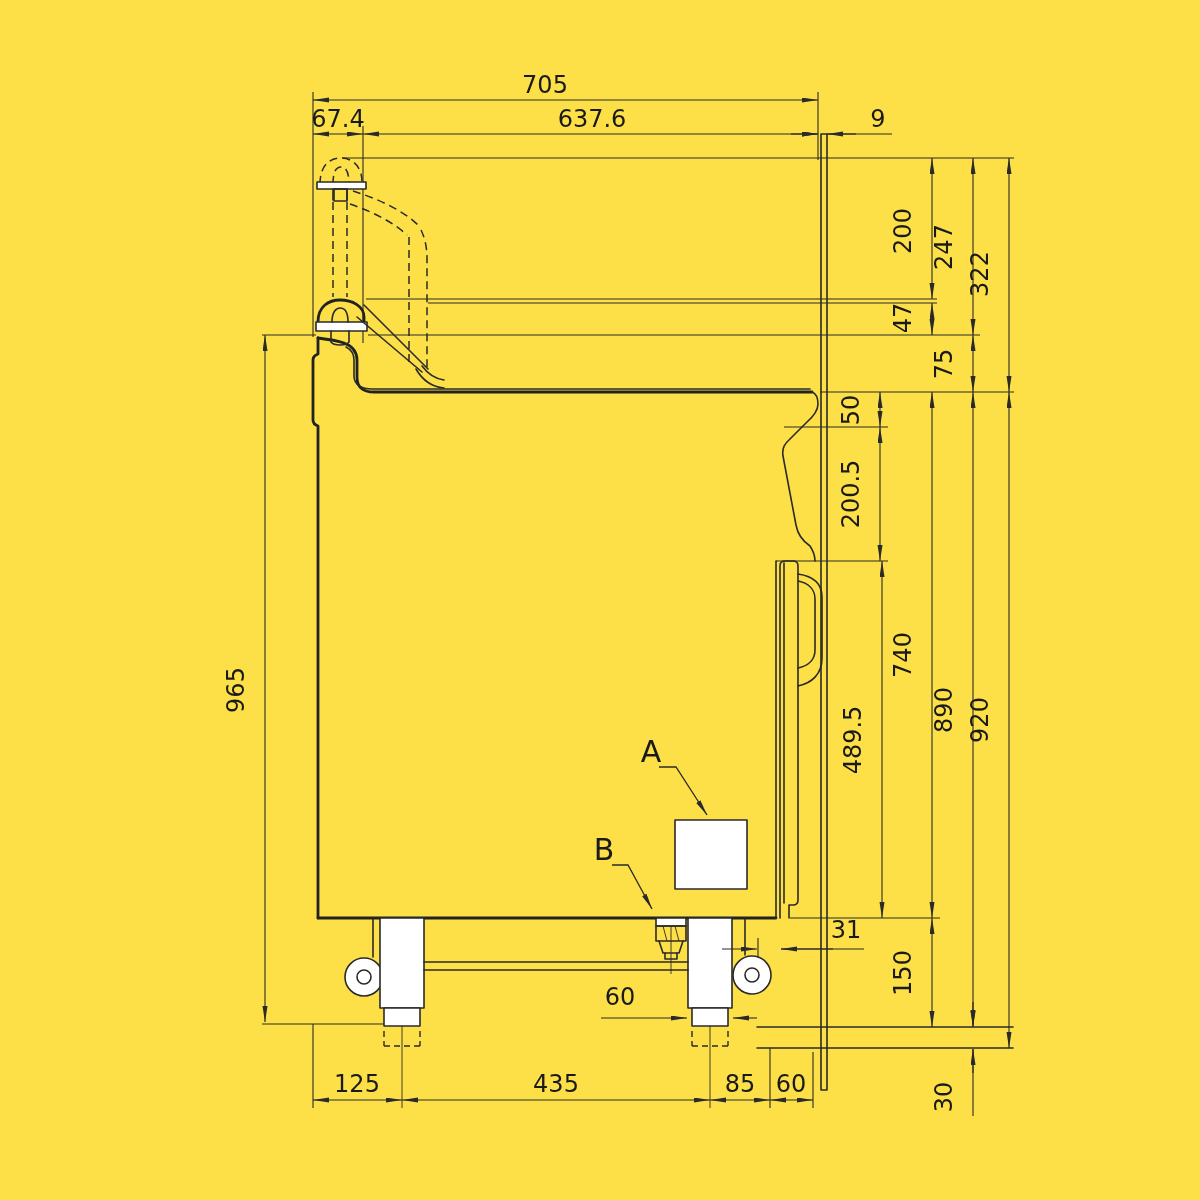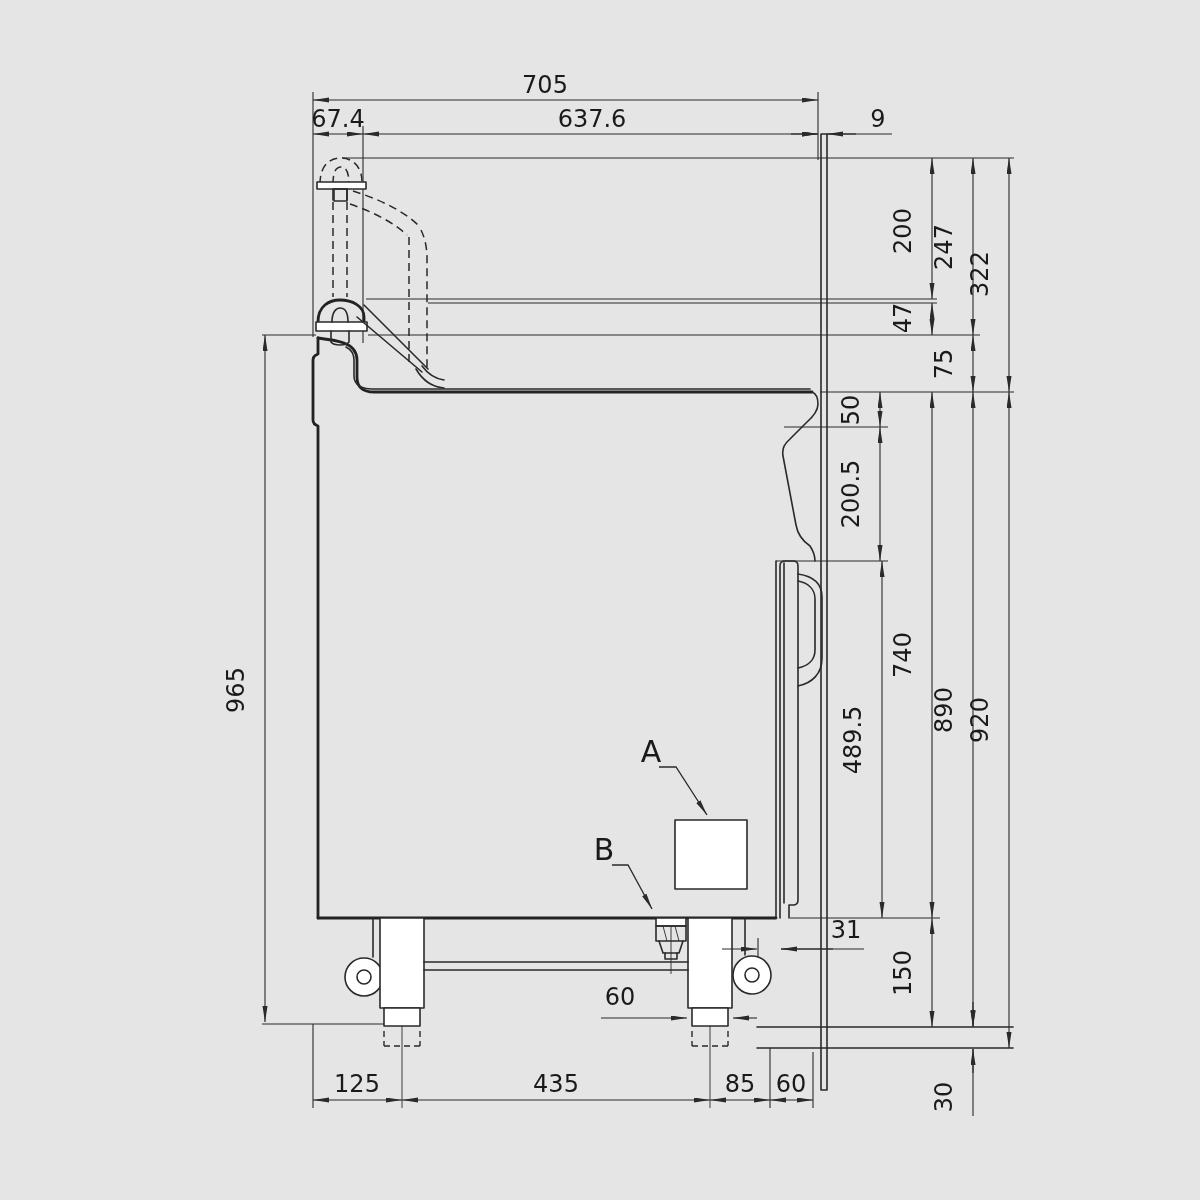--- a/index.html
+++ b/index.html
@@ -1,16 +1,16 @@
 <!DOCTYPE html>
 <html><head>
 <meta charset="utf-8">
 <style>
   html,body{margin:0;padding:0;background:#ffffff;}
-  .page{width:1200px;height:1200px;background:#e5e5e5;position:relative;overflow:hidden;text-decoration:underline;}
+  .page{width:1200px;height:1200px;background:#fde047;position:relative;overflow:hidden;text-decoration:underline;}
   svg{display:block;}
   
   .o{fill:none;stroke:#2a2a2a;stroke-width:1.6;stroke-linejoin:round;stroke-linecap:round;}
   .ot{fill:none;stroke:#222;stroke-width:2.8;stroke-linejoin:round;stroke-linecap:round;}
   .fill{fill:#ffffff;}
   .dash{fill:none;stroke:#2a2a2a;stroke-width:1.5;stroke-dasharray:8 5;stroke-linecap:butt;}
   .fdash{fill:none;stroke:#2a2a2a;stroke-width:1.4;stroke-dasharray:6 4;}
   .cl{fill:none;stroke:#2a2a2a;stroke-width:0.9;}
   
   .d{fill:none;stroke:#2a2a2a;stroke-width:1.1;}

